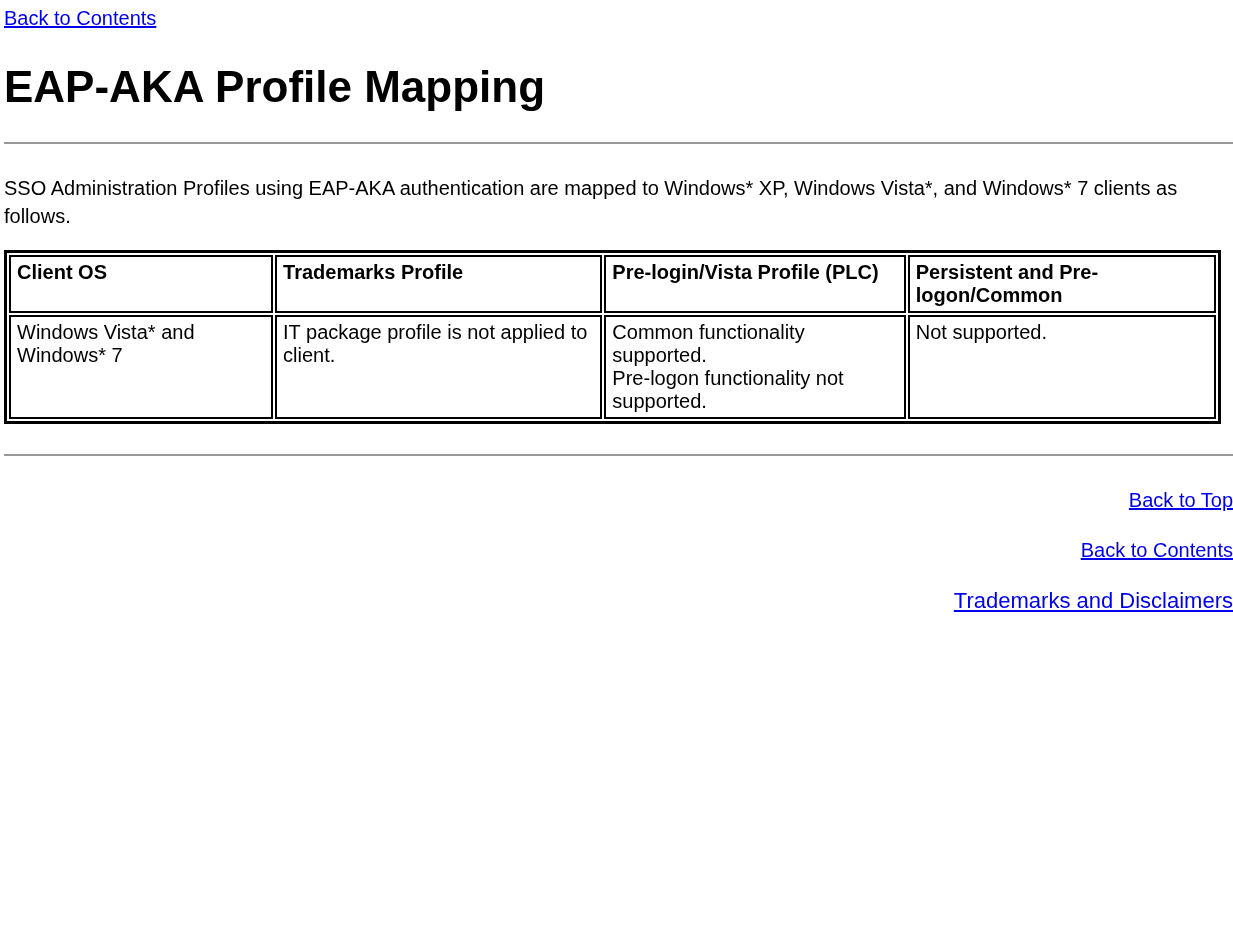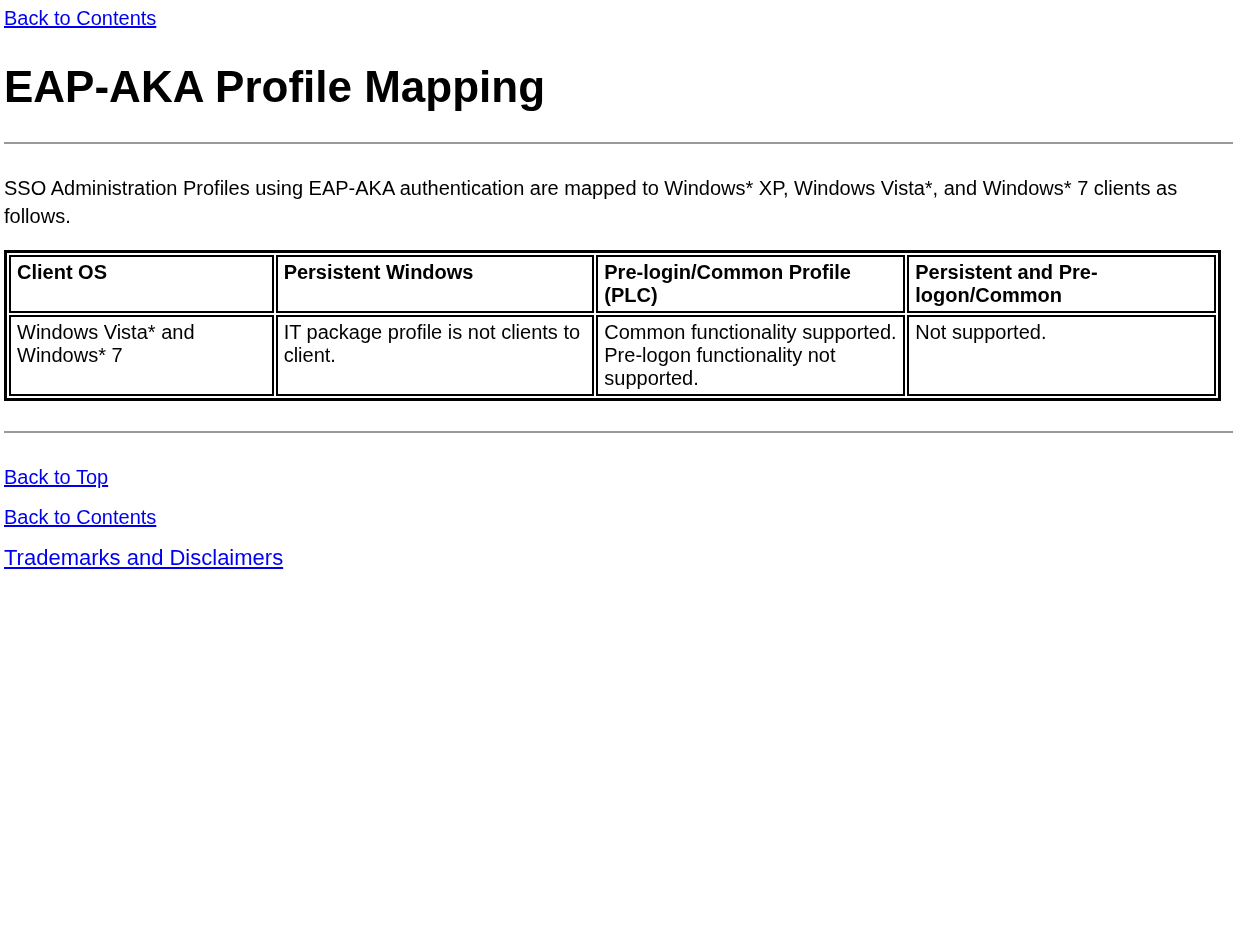--- a/index.html
+++ b/index.html
@@ -38,21 +38,22 @@
       border: 2px solid #000;
       padding: 4px 6px;
       text-align: left;
       vertical-align: top;
       font-size: 20px;
     }
     th {
       font-weight: bold;
     }
     .bottom-links p {
-      margin: 12px 0;
+      margin: 22px 0;
+      text-align: right;
     }
     .small-link {
       font-size: 22px;
     }
   </style>
 </head>
 <body>
 
 <p style="margin:0 0 4px 0;">
   <a href="#">Back to Contents</a>
@@ -61,29 +62,29 @@
 <h1>EAP-AKA Profile Mapping</h1>
 
 <hr>
 
 <p>SSO Administration Profiles using EAP-AKA authentication are mapped to Windows* XP, Windows Vista*, and Windows* 7 clients as follows.</p>
 
 <table>
   <thead>
     <tr>
       <th>Client OS</th>
-      <th>Persistent Windows</th>
-      <th>Pre-login/Common Profile (PLC)</th>
+      <th>Trademarks Profile</th>
+      <th>Pre-login/Vista Profile (PLC)</th>
       <th>Persistent and Pre-logon/Common</th>
     </tr>
   </thead>
   <tbody>
     <tr>
       <td>Windows Vista* and Windows* 7</td>
-      <td>IT package profile is not clients to client.</td>
+      <td>IT package profile is not applied to client.</td>
       <td>
         <span>Common functionality supported.</span><br>
         <span>Pre-logon functionality not supported.</span>
       </td>
       <td>Not supported.</td>
     </tr>
   </tbody>
 </table>
 
 <hr>

